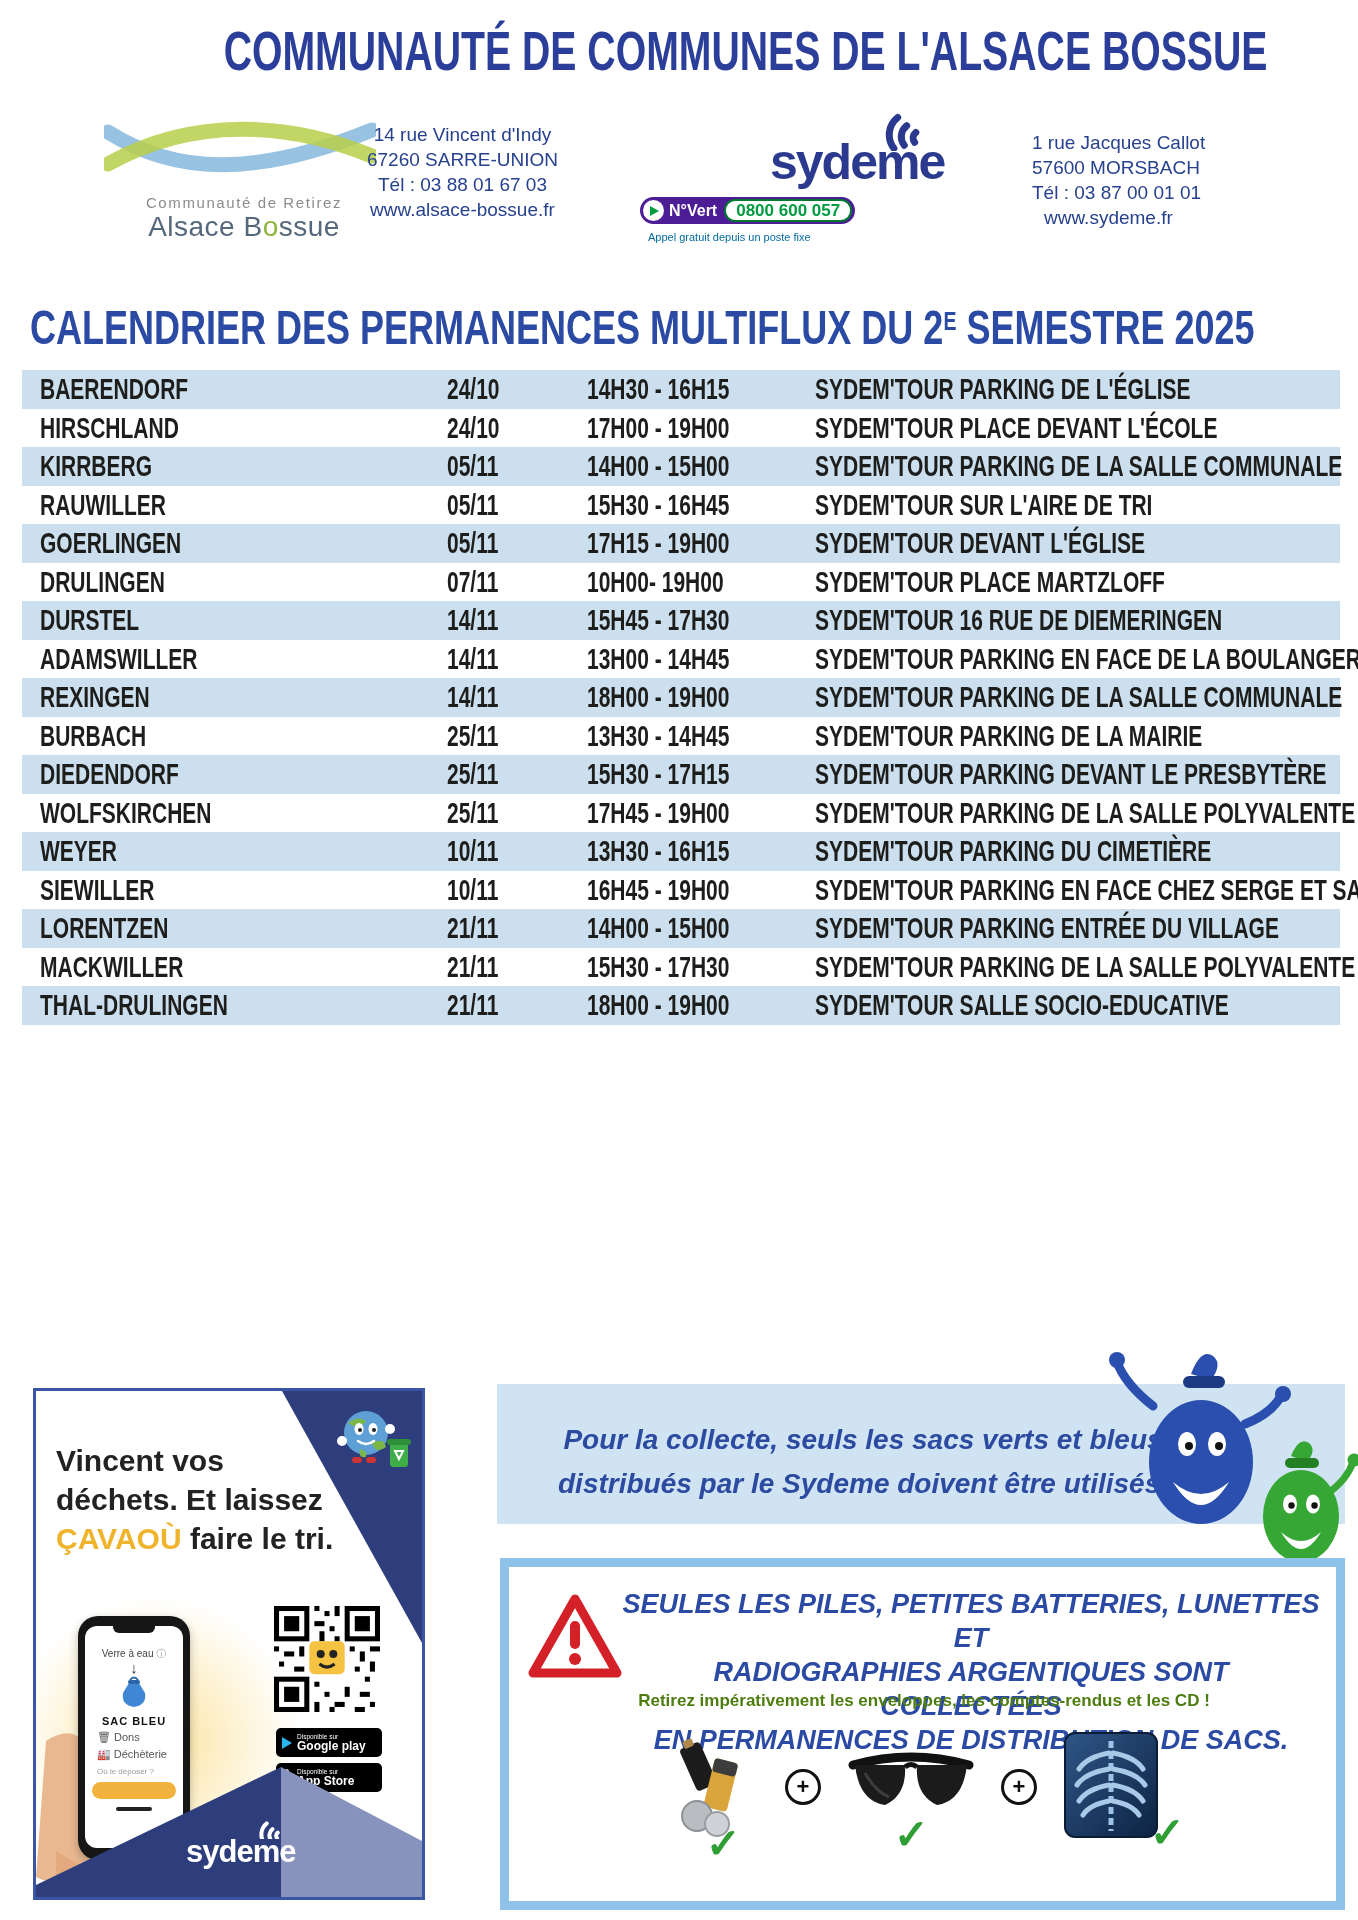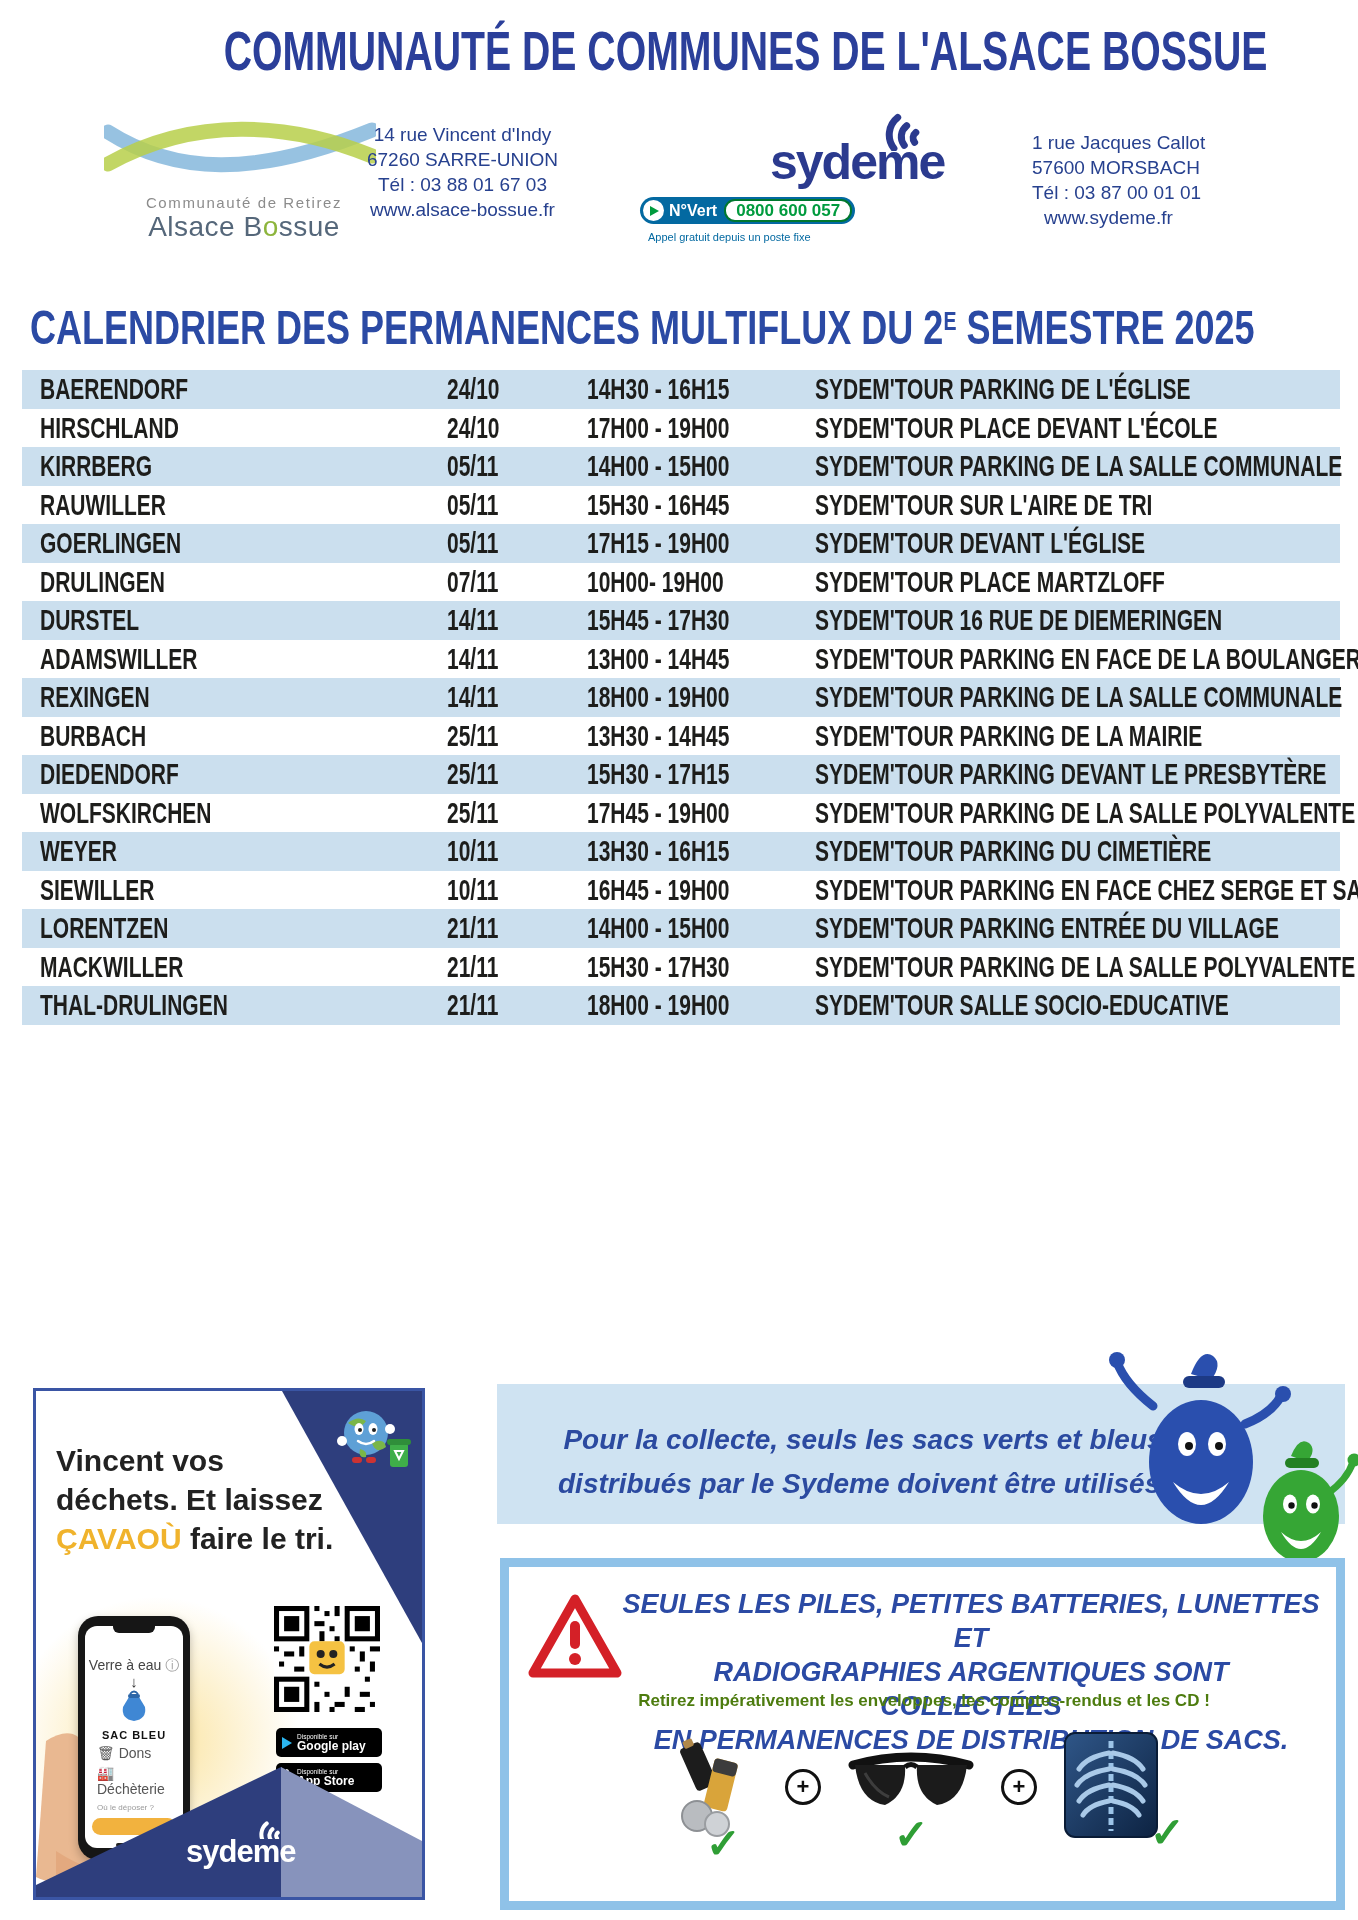--- a/index.html
+++ b/index.html
@@ -9,21 +9,21 @@
   .cxc{display:inline-block;transform:scaleX(.70);transform-origin:50% 50%;white-space:nowrap;}
 
   
   .page-title{top:18px;left:0;width:100%;text-align:center;}
   .page-title span{font-size:56px;font-weight:bold;color:#2b3f9a;letter-spacing:0;}
   .caption{font-size:15px;color:#8c8c8c;letter-spacing:1.6px;}
   .org-name{font-size:28px;color:#55677a;font-weight:normal;letter-spacing:.5px;}
   .org-name .green-o{color:#8db53c;}
   .addr{font-size:19px;color:#27418f;line-height:25px;}
   .sydeme-word{font-size:50px;font-weight:bold;color:#2b3a8e;letter-spacing:-2px;}
-  .nvert{display:inline-flex;align-items:center;background:#0369a1;border-radius:14px;height:27px;padding:0 3px 0 3px;}
+  .nvert{display:inline-flex;align-items:center;background:#4c1d95;border-radius:14px;height:27px;padding:0 3px 0 3px;}
   .nvert .play{width:21px;height:21px;border-radius:50%;background:#fff;display:flex;align-items:center;justify-content:center;}
   .nvert .play i{display:block;width:0;height:0;border-left:9px solid #009b3e;border-top:5px solid transparent;border-bottom:5px solid transparent;margin-left:2px;}
   .nvert .lbl{color:#fff;font-weight:bold;font-size:16px;padding:0 7px 0 5px;}
   .nvert .num{background:#fff;color:#009b3e;font-weight:bold;font-size:17px;border:2px solid #00782f;border-radius:11px;padding:0 10px;line-height:19px;}
   .nvert-note{font-size:11px;color:#0369a1;}
 
   
   .cal-title{top:300px;left:30px;}
   .cal-title .big{font-size:48px;font-weight:bold;color:#2b4aa4;transform:scaleX(.75);transform-origin:0 50%;display:inline-block;white-space:nowrap;}
   .cal-title sup{font-size:26px;vertical-align:14px;}
@@ -40,24 +40,24 @@
        background:#2e3e7d;clip-path:polygon(100% 0,0 0,100% 100%);}
   .promo-title{position:absolute;left:20px;top:50px;font-size:30px;line-height:39px;font-weight:bold;color:#222;}
   .hl{color:#f0b32c;}
   .glow{position:absolute;left:-30px;top:200px;width:300px;height:300px;border-radius:50%;
         background:radial-gradient(circle,rgba(250,222,140,.85) 0%,rgba(250,222,140,0) 68%);}
   .phone{position:absolute;left:42px;top:225px;width:112px;height:244px;background:#161616;border-radius:20px;
          box-shadow:0 4px 10px rgba(0,0,0,.25);}
   .screen{position:absolute;left:7px;top:10px;right:7px;bottom:12px;background:#fff;border-radius:12px;overflow:hidden;
           display:flex;flex-direction:column;align-items:center;}
   .notch{width:42px;height:7px;background:#161616;border-radius:0 0 6px 6px;}
-  .scr-item{font-size:14px;color:#444;margin-top:24px;}
+  .scr-item{font-size:10px;color:#444;margin-top:14px;}
   .scr-arrow{font-size:15px;color:#333;line-height:14px;}
   .scr-baglabel{font-size:11px;font-weight:bold;letter-spacing:1px;color:#111;margin-top:4px;}
-  .scr-alt{font-size:14px;color:#555;align-self:flex-start;margin:4px 0 0 12px;}
+  .scr-alt{font-size:11px;color:#555;align-self:flex-start;margin:4px 0 0 12px;}
   .scr-q{font-size:8px;color:#9a9a9a;align-self:flex-start;margin:6px 0 0 12px;}
   .scr-btn{width:84px;height:17px;background:#f2b23e;border-radius:9px;margin-top:6px;}
   .homebar{width:36px;height:4px;background:#222;border-radius:2px;margin-top:8px;}
   .qr{position:absolute;left:238px;top:215px;width:106px;height:106px;background:#fff;}
   .store-badge{position:absolute;left:240px;width:106px;height:29px;background:#000;border-radius:5px;color:#fff;
         display:flex;align-items:center;padding:0 6px;box-sizing:border-box;gap:5px;}
   .store-badge .tiny{font-size:6.5px;line-height:7px;}
   .store-badge .name{font-size:12px;font-weight:bold;line-height:12px;}
   .gp-icon{width:0;height:0;border-left:10px solid #2bb6f0;border-top:6px solid transparent;border-bottom:6px solid transparent;}
   .ap-icon{width:10px;height:12px;background:#fff;border-radius:4px 4px 5px 5px;position:relative;}

